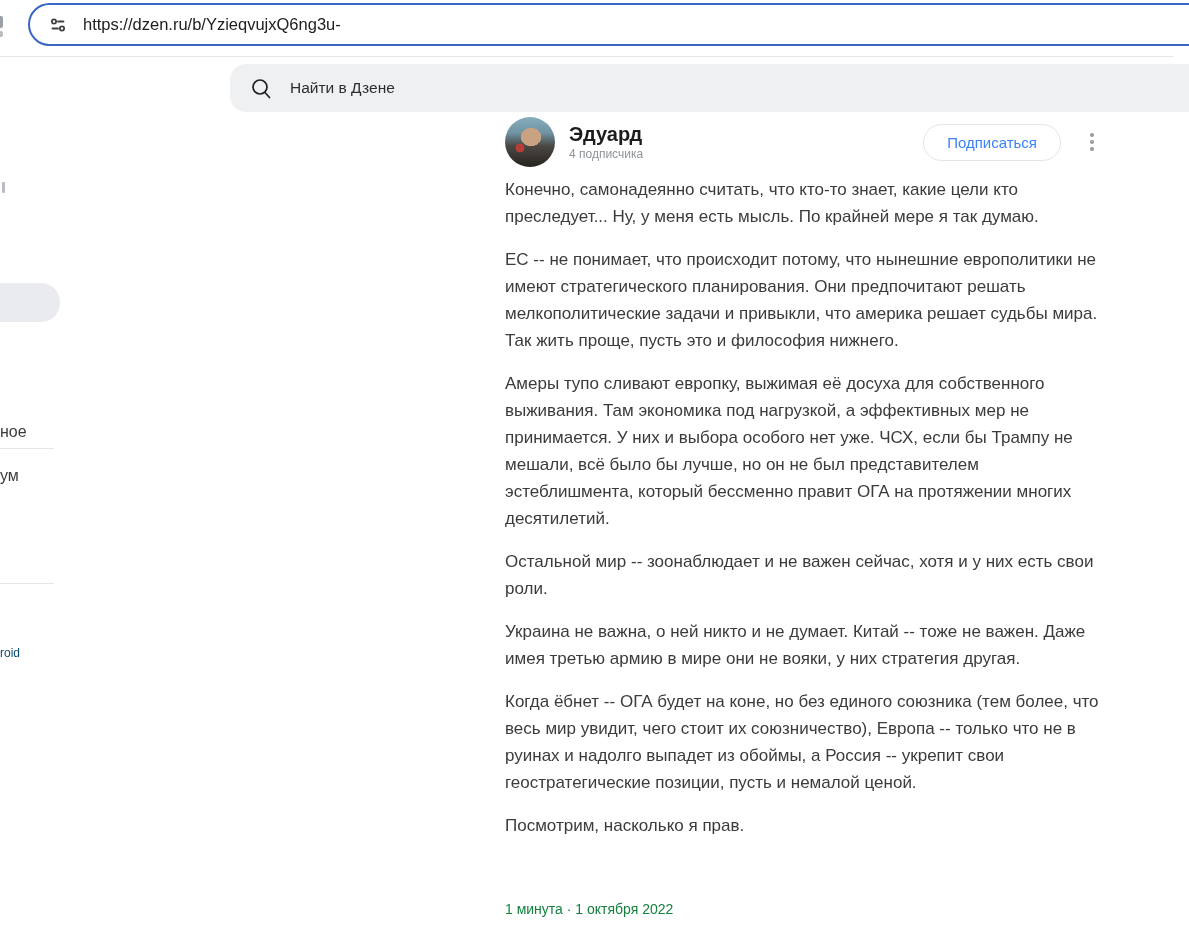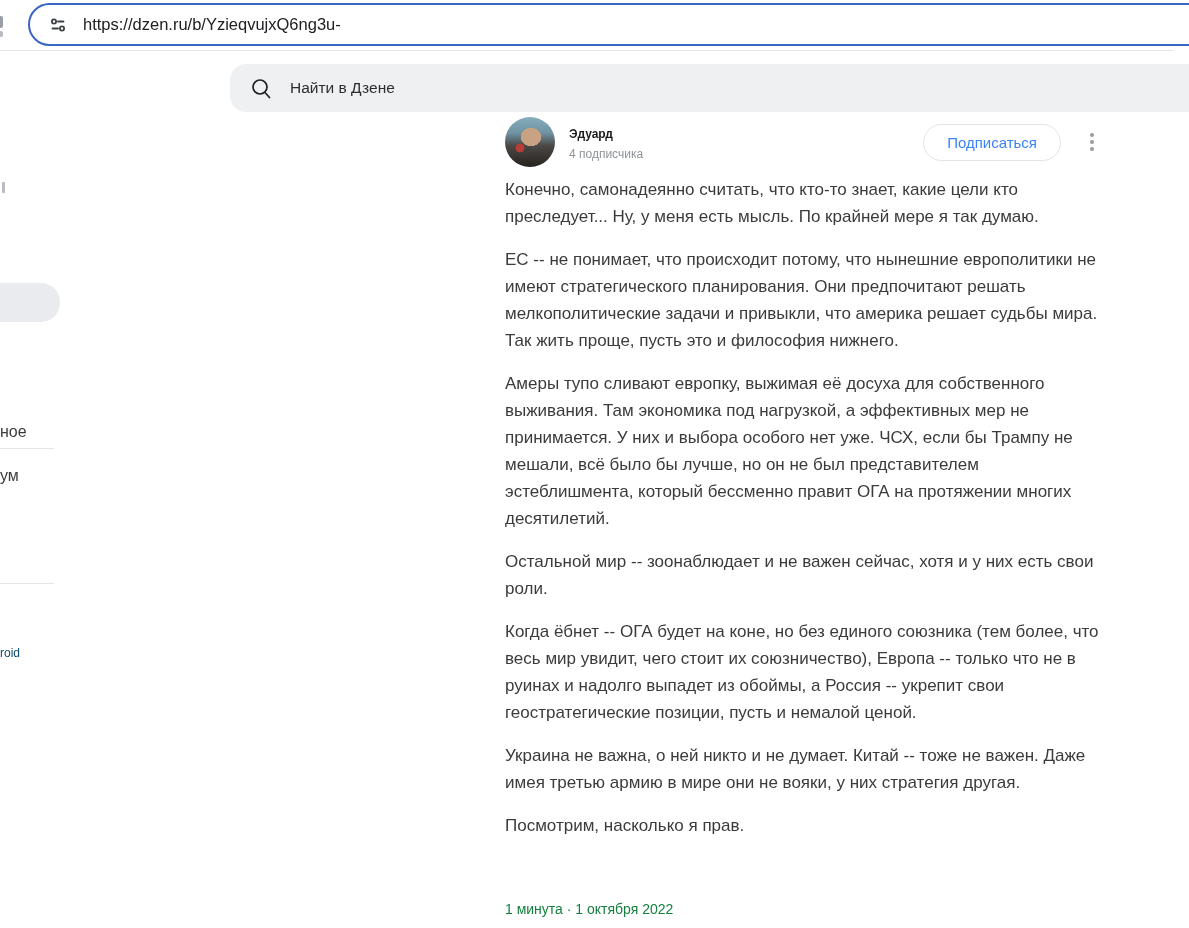--- a/index.html
+++ b/index.html
@@ -6,21 +6,21 @@
   html, body { width: 1189px; height: 928px; overflow: hidden; }
   body {
     position: relative;
     background: #ffffff;
     font-family: "Liberation Sans", sans-serif;
     color: #3b3b3b;
   }
 
   
   .chrome {
-    position: absolute; top: 0; left: 0; right: 16px; height: 51px;
+    position: absolute; top: 0; left: 0; right: 16px; height: 57px;
     background: #ffffff; border-bottom: 1px solid #e4e6e8; z-index: 5;
   }
   .chrome-sliver {
     position: absolute; left: 0; top: 16px; width: 3px; height: 12px;
     background: #9aa0a6; border-radius: 0 2px 2px 0;
   }
   .chrome-sliver2 {
     position: absolute; left: 0; top: 31px; width: 3px; height: 6px;
     background: #b9bdc2; border-radius: 0 2px 2px 0;
   }
@@ -73,21 +73,21 @@
     display: flex; align-items: center;
   }
   .avatar {
     width: 50px; height: 50px; border-radius: 50%; flex: 0 0 auto;
     background:
       radial-gradient(circle at 30% 62%, rgba(190,60,55,.95) 0 9%, rgba(190,60,55,0) 10%),
       radial-gradient(ellipse 34% 30% at 52% 40%, #c9a183 0 60%, rgba(201,161,131,0) 61%),
       linear-gradient(180deg, #86aebc 0%, #6f93a2 32%, #4a4744 58%, #26231f 100%);
   }
   .author-info { margin-left: 14px; flex: 1; }
-  .author-name { font-size: 12px; font-weight: bold; color: #1c1c1c; line-height: 20px; }
+  .author-name { font-size: 20px; font-weight: bold; color: #1c1c1c; line-height: 20px; }
   .author-subs { font-size: 12px; color: #8e939a; margin-top: 3px; }
   .subscribe-btn {
     flex: 0 0 auto; height: 37px; padding: 0 23px;
     background: #fff; border: 1px solid #e2e4e8; border-radius: 19px;
     font-family: "Liberation Sans", sans-serif;
     font-size: 15px; color: #3b82f6; cursor: pointer;
     margin-right: 23px;
   }
   .kebab-icon {
     flex: 0 0 auto; width: 16px; height: 24px;
@@ -153,18 +153,18 @@
       <i></i>
       <i></i>
   </div>
 </div>
 
 <div class="article">
   <p>Конечно, самонадеянно считать, что кто-то знает, какие цели кто преследует... Ну, у меня есть мысль. По крайней мере я так думаю.</p>
   <p>ЕС -- не понимает, что происходит потому, что нынешние европолитики не имеют стратегического планирования. Они предпочитают решать мелкополитические задачи и привыкли, что америка решает судьбы мира. Так жить проще, пусть это и философия нижнего.</p>
   <p>Амеры тупо сливают европку, выжимая её досуха для собственного выживания. Там экономика под нагрузкой, а эффективных мер не принимается. У них и выбора особого нет уже. ЧСХ, если бы Трампу не мешали, всё было бы лучше, но он не был представителем эстеблишмента, который бессменно правит ОГА на протяжении многих десятилетий.</p>
   <p>Остальной мир -- зоонаблюдает и не важен сейчас, хотя и у них есть свои роли.</p>
+  <p>Украина не важна, о ней никто и не думает. Китай -- тоже не важен. Даже имея третью армию в мире они не вояки, у них стратегия другая.</p>
   <p>Когда ёбнет -- ОГА будет на коне, но без единого союзника (тем более, что весь мир увидит, чего стоит их союзничество), Европа -- только что не в руинах и надолго выпадет из обоймы, а Россия -- укрепит свои геостратегические позиции, пусть и немалой ценой.</p>
-  <p>Украина не важна, о ней никто и не думает. Китай -- тоже не важен. Даже имея третью армию в мире они не вояки, у них стратегия другая.</p>
   <p>Посмотрим, насколько я прав.</p>
 </div>
 
 <div class="post-meta">1 минута · 1 октября 2022</div>
 
 </body></html>

